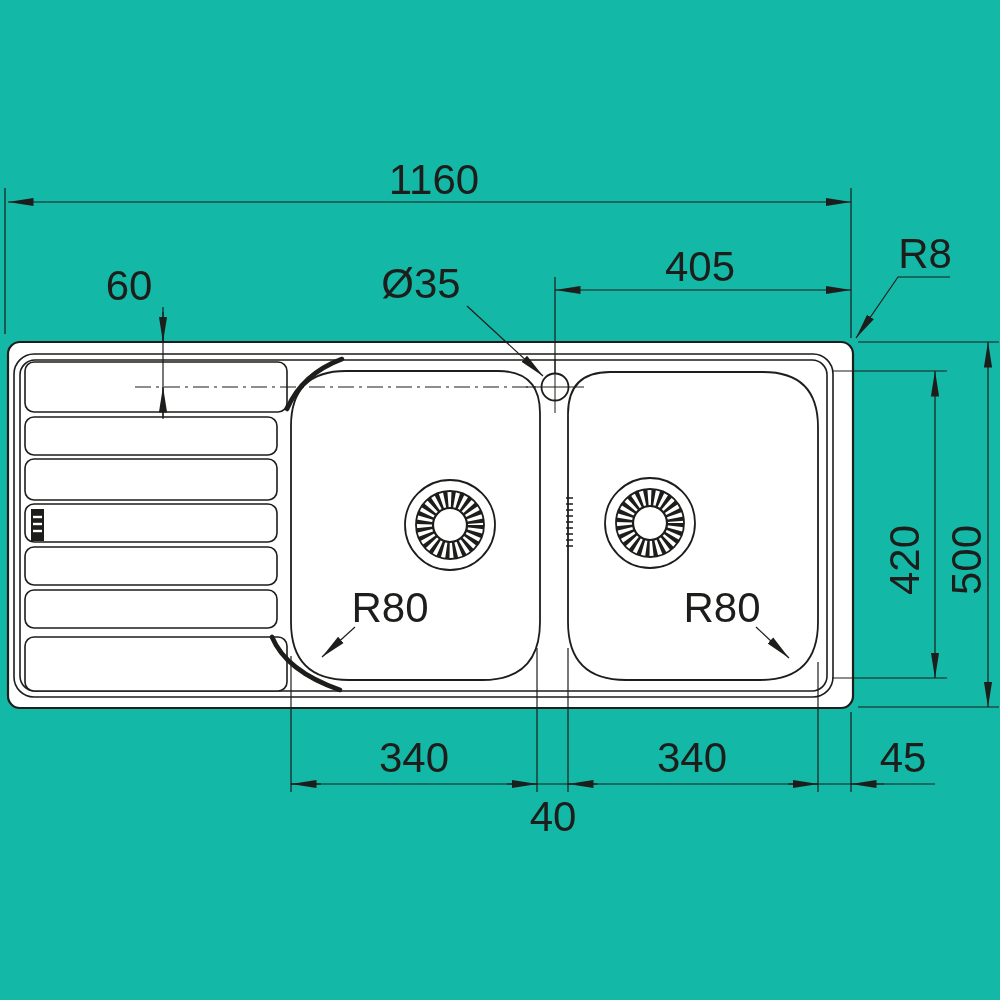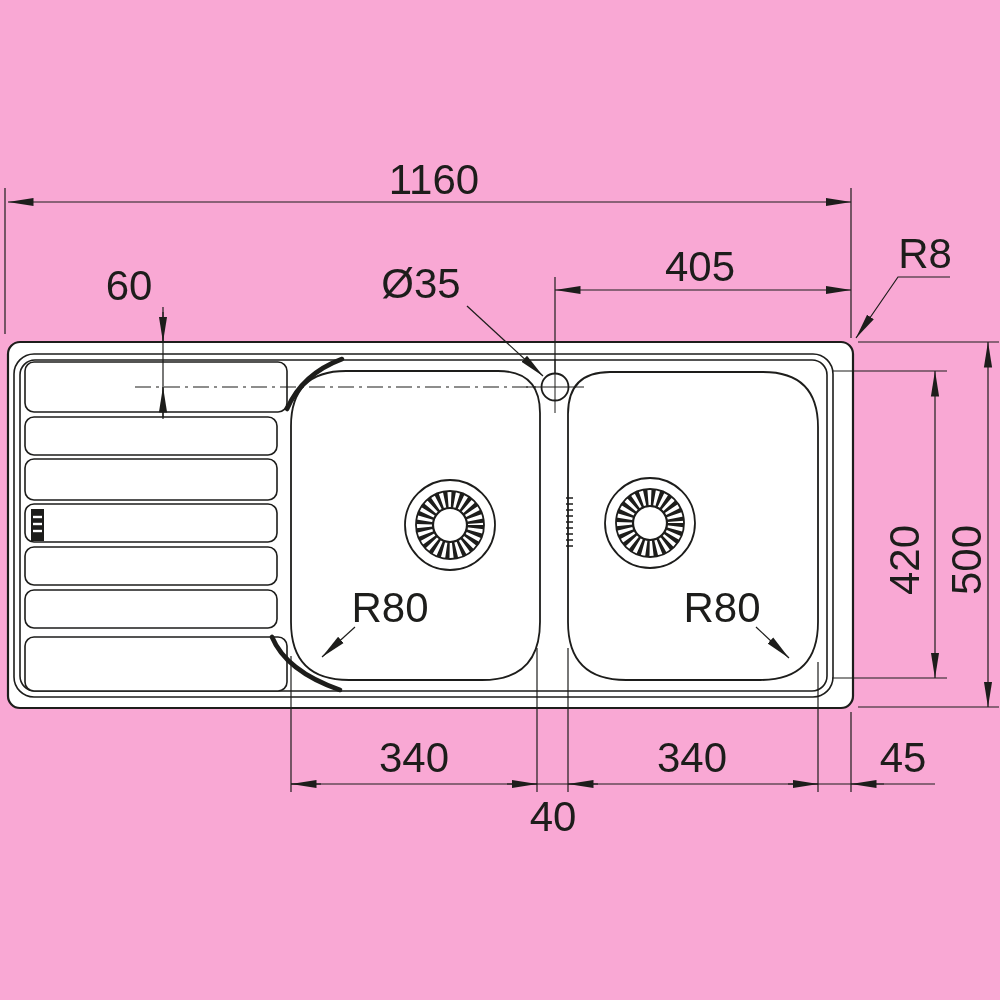--- a/index.html
+++ b/index.html
@@ -1,16 +1,16 @@
 <!DOCTYPE html>
 <html><head>
 <meta charset="utf-8">
 <style>
   html,body{margin:0;padding:0;background:#ffffff;}
-  .canvas{position:relative;width:1000px;height:1000px;background:#f9a8d4;overflow:hidden;text-decoration:underline;}
+  .canvas{position:relative;width:1000px;height:1000px;background:#14b8a6;overflow:hidden;text-decoration:underline;}
   svg{display:block;}
   svg text{font-family:"Liberation Sans","DejaVu Sans",sans-serif;font-size:42px;fill:#1d1d1b;}
   .thin{stroke:#1d1d1b;stroke-width:1.2;fill:none;}
   .obj{stroke:#1d1d1b;stroke-width:1.6;fill:none;}
   .objw{stroke:#1d1d1b;stroke-width:1.6;fill:#ffffff;}
   .heavy{stroke:#1d1d1b;stroke-width:2.2;fill:#ffffff;}
   .thick{stroke:#1d1d1b;stroke-width:4.6;fill:none;stroke-linecap:round;}
 </style>
 </head>
 <body>

